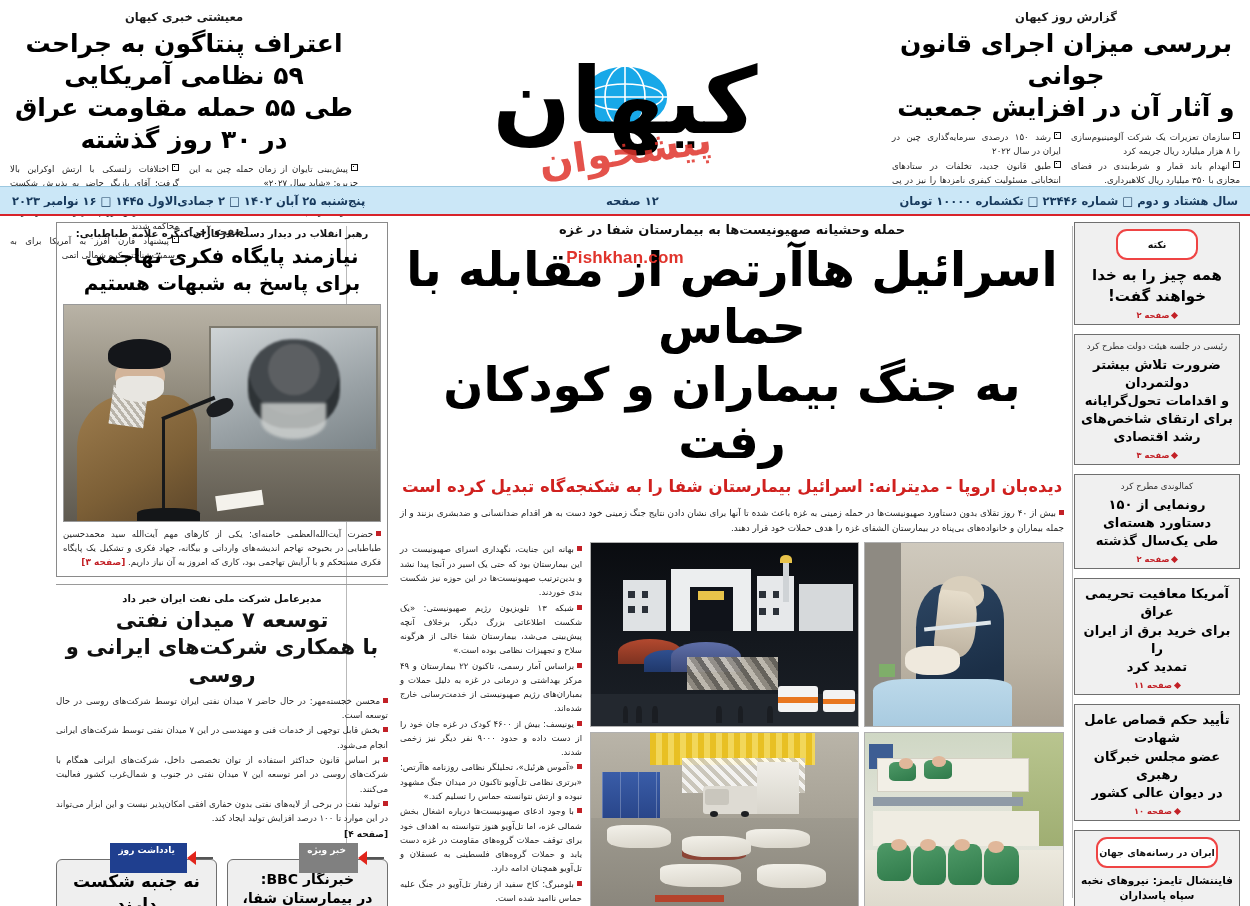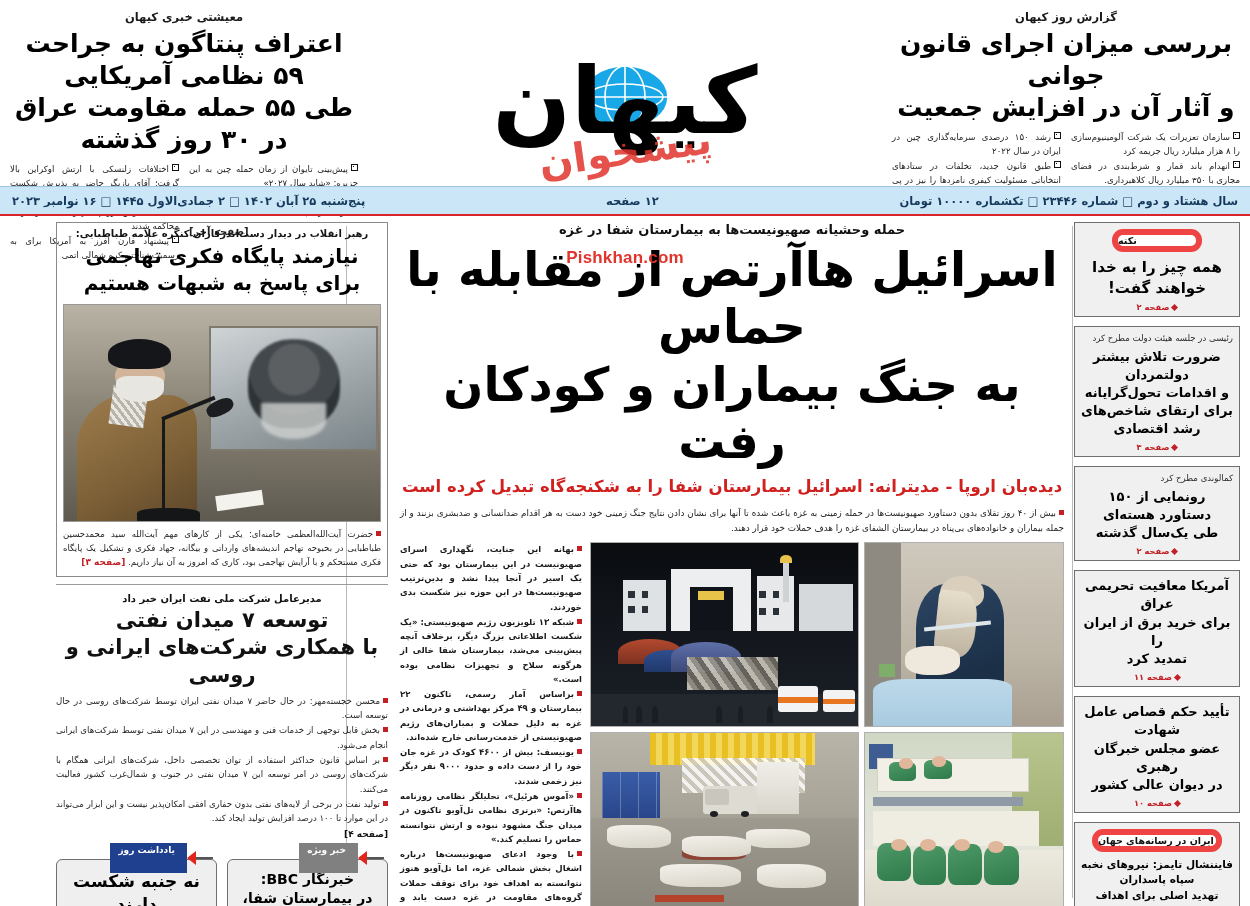--- a/index.html
+++ b/index.html
@@ -210,34 +210,35 @@
   
   .side-box {
     border: 1px solid #6f6f6f;
     background: #f0f0f0;
     margin-bottom: 9px;
     padding: 6px 6px 4px 6px;
     box-sizing: border-box;
     position: relative;
   }
   .side-pill {
-    border: 6px solid #ef4444;
+    border: 2px solid #ef4444;
     border-radius: 11px;
     background: #fff;
     font-size: 9.5px;
     font-weight: bold;
-    text-align: left;
-    padding: 0 0;
+    text-align: center;
+    padding: 8px 0;
     margin: 0 auto 5px auto;
     width: 78px;
     color: #111;
   }
   .side-pill.wide { width: 118px; }
   .side-kicker {
     font-size: 8.6px;
+    text-align: center;
     color: #2a2a2a;
     margin-bottom: 3px;
     line-height: 1.3;
   }
   .side-title {
     font-size: 15px;
     font-weight: bold;
     text-align: center;
     line-height: 1.38;
     color: #000;
@@ -547,21 +548,21 @@
     gap: 8px;
   }
   .c-narrow {
     width: 182px;
     font-size: 8.5px;
     line-height: 1.68;
     text-align: justify;
     text-align-last: right;
     color: #1b1b1b;
   }
-  .c-narrow p { margin: 0 0 1px 0; font-weight: bold; }
+  .c-narrow p { margin: 0 0 1px 0; }
   .c-photos { flex: 1; }
 
   .photo-grid {
     display: grid;
     grid-template-columns: 200px 1fr;
     grid-template-rows: 185px 178px;
     gap: 5px;
   }
   .ph {
     position: relative;

